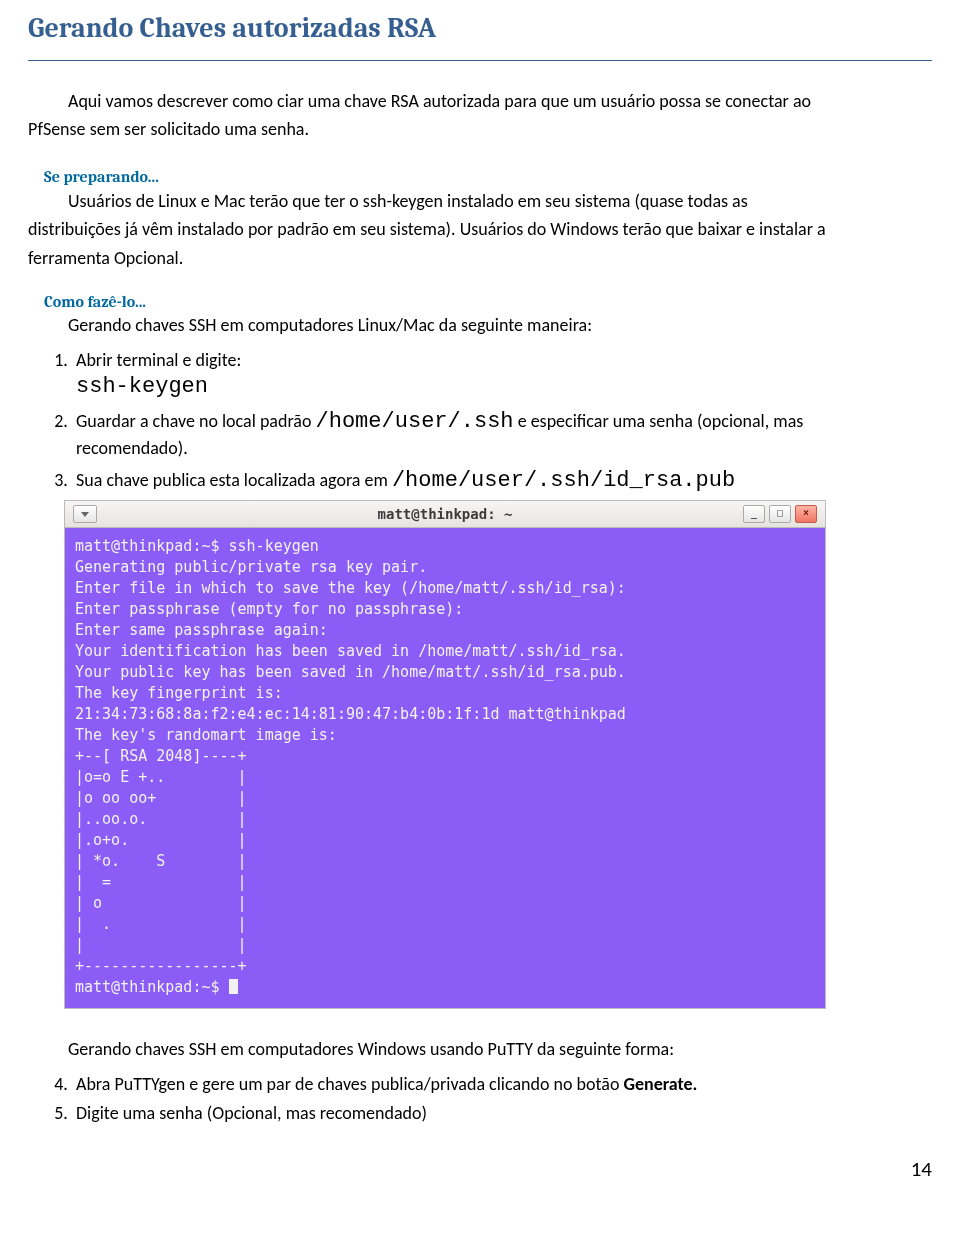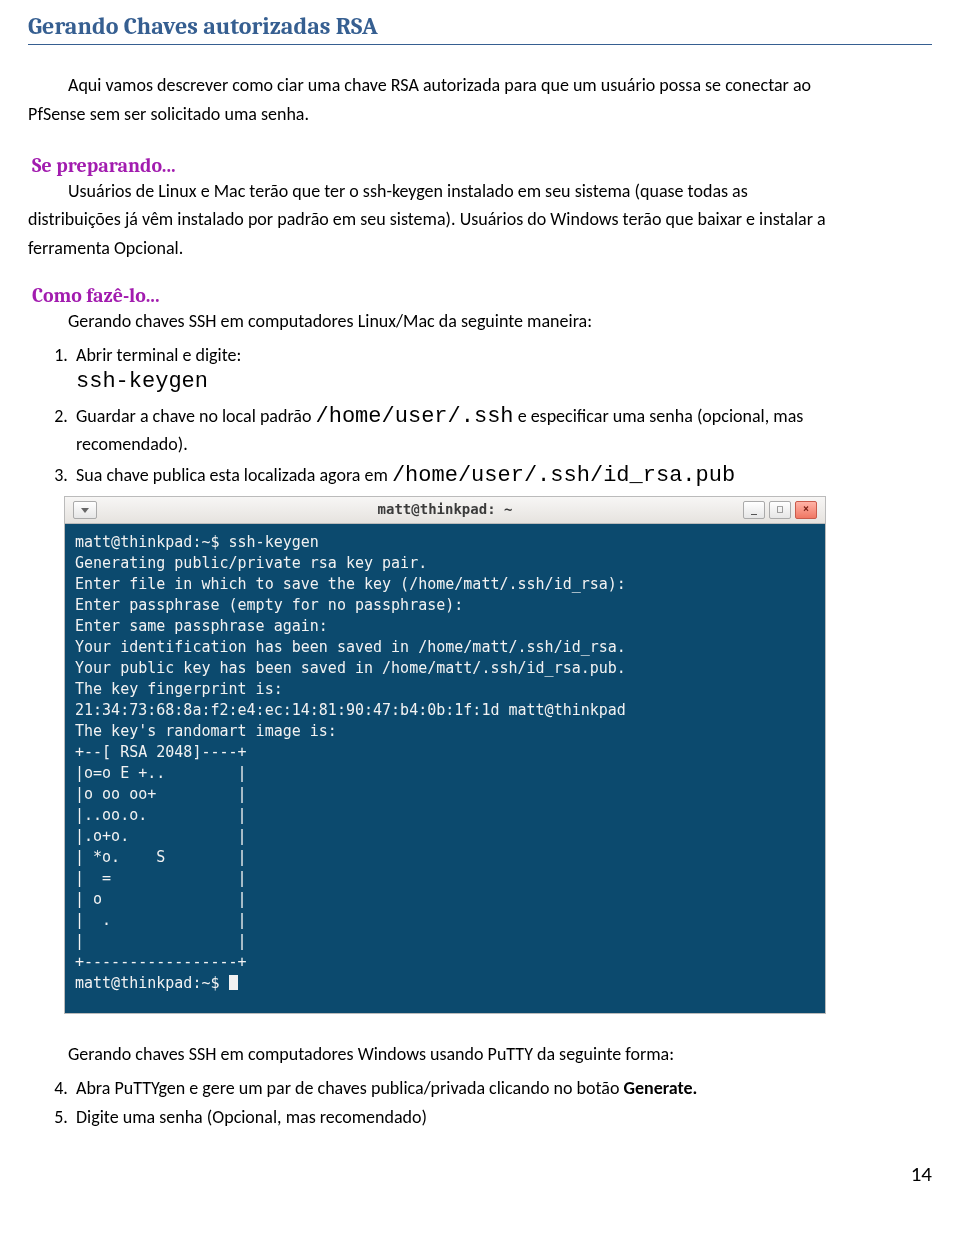--- a/index.html
+++ b/index.html
@@ -9,35 +9,35 @@
     margin: 0;
     padding: 10px 28px 20px 28px;
     width: 960px;
     box-sizing: border-box;
     font-size: 18px;
     line-height: 1.35;
   }
   h1 {
     font-family: Cambria, Georgia, serif;
     color: #365f91;
-    font-size: 24px;
+    font-size: 28px;
     font-weight: bold;
     margin: 0 0 28px 0;
     border-bottom: 1px solid #365f91;
-    padding-bottom: 2px;
+    padding-bottom: 12px;
   }
   .indent {
     text-indent: 40px;
   }
   .sub-h {
     font-family: Cambria, Georgia, serif;
-    color: #a21caf;
-    font-size: 20px;
-    font-weight: bold;
-    margin: 8px 0 0 4px;
+    color: #0369a1;
+    font-size: 16px;
+    font-weight: bold;
+    margin: 8px 0 0 16px;
   }
   p { margin: 0 0 4px 0; }
   ol {
     margin: 10px 0 0 24px;
     padding: 0 0 0 20px;
   }
   ol li {
     margin: 0 0 5px 0;
     padding-left: 4px;
   }
@@ -108,23 +108,23 @@
   }
   .term-btn.close {
     background: linear-gradient(#ffb3a6,#f07763);
     border-color: #c95b4b;
     color: #7a2015;
   }
   .term-body {
     color: #f2f2f2;
     font-size: 15px;
     line-height: 1.4;
-    padding: 8px 10px 19px 10px;
+    padding: 8px 10px 10px 10px;
     white-space: pre;
-    background: #0c4a6e;
+    background: #8b5cf6;
     min-height: 400px;
   }
   .cursor {
     display: inline-block;
     width: 9px;
     height: 15px;
     background: #f2f2f2;
     vertical-align: -2px;
   }
   .after-indent { text-indent: 40px; margin-top: 28px; }

